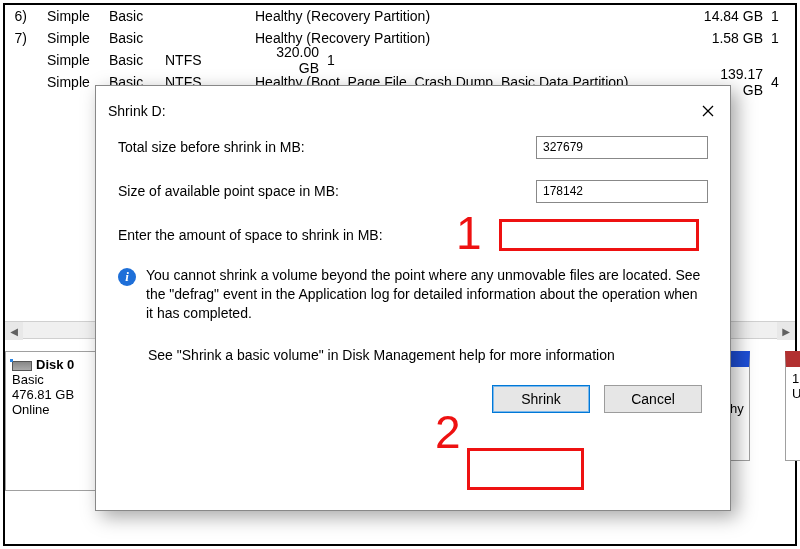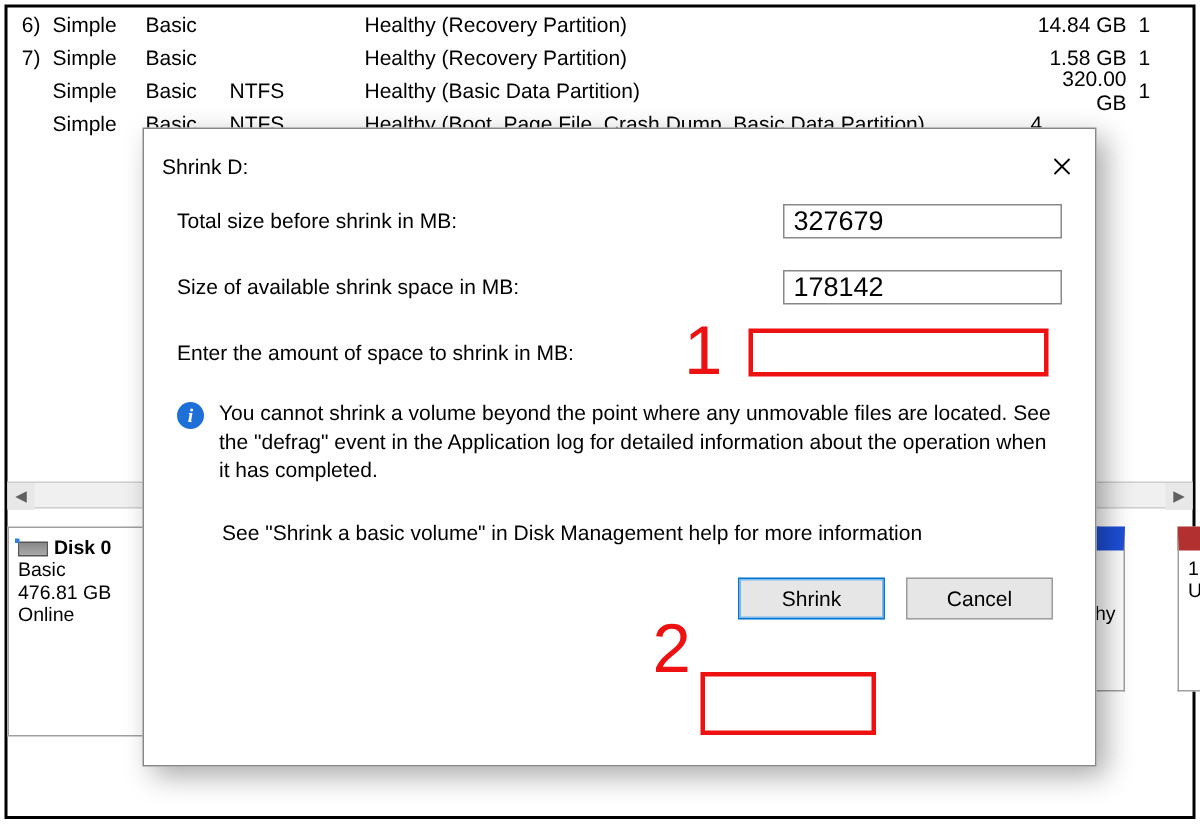--- a/index.html
+++ b/index.html
@@ -22,21 +22,21 @@
   }
   
   .bg-table {
     position: absolute;
     left: 0; top: 0;
     width: 100%;
     font-size: 14px;
   }
   .bg-row { display: flex; height: 22px; align-items: center; }
   .c0 { width: 24px; text-align: right; padding-right: 2px; }
-  .c1 { width: 68px; padding-left: 6px; }
+  .c1 { width: 68px; padding-left: 6px; margin-left: 12px; }
   .c2 { width: 56px; }
   .c3 { width: 90px; }
   .c4 { width: 444px; }
   .c5 { width: 72px; text-align: right; padding-right: 8px; }
   .c6 { width: 24px; }
   .hscroll {
     position: absolute;
     left: 0; top: 316px; width: 100%; height: 18px;
     background: #f0f0f0;
     border-top: 1px solid #d0d0d0;
@@ -119,25 +119,25 @@
     font-size: 14px;
   }
   .form-row {
     display: flex;
     align-items: center;
     margin-bottom: 18px;
     height: 26px;
   }
   .form-row .lbl { flex: 1; }
   .form-row .val-box {
-    width: 186px; height: 23px;
+    width: 172px; height: 23px;
     border: 1px solid #888;
     background: #fff;
     padding: 2px 6px;
-    font-size: 18px;
+    font-size: 12px;
     display: flex; align-items: center;
     position: relative;
   }
   .spinner-wrap {
     position: relative;
     width: 186px; height: 23px;
     border: 1px solid #0078d7;
   }
   .spinner-text {
     width: 100%; height: 100%;
@@ -246,30 +246,30 @@
       <div class="c3"></div>
       <div class="c4">Healthy (Recovery Partition)</div>
       <div class="c5">1.58 GB</div>
       <div class="c6">1</div>
     </div>
     <div class="bg-row">
       <div class="c0"></div>
       <div class="c1">Simple</div>
       <div class="c2">Basic</div>
       <div class="c3">NTFS</div>
-      <div class="c4">Healthy (Basic Data Partition)</div>
       <div class="c5">320.00 GB</div>
       <div class="c6">1</div>
     </div>
     <div class="bg-row">
       <div class="c0"></div>
       <div class="c1">Simple</div>
       <div class="c2">Basic</div>
       <div class="c3">NTFS</div>
       <div class="c4">Healthy (Boot, Page File, Crash Dump, Basic Data Partition)</div>
+      <div class="c5">139.17 GB</div>
       <div class="c6">4</div>
     </div>
   </div>
 
   <div class="hscroll">
     <div class="arrow l">◀</div>
     <div class="arrow r">▶</div>
   </div>
 
   <div class="disk-pane">
@@ -301,21 +301,21 @@
       </div>
     </div>
     <div class="dlg-body">
 
       <div class="form-row">
         <div class="lbl">Total size before shrink in MB:</div>
         <div class="val-box">327679</div>
       </div>
 
       <div class="form-row">
-        <div class="lbl">Size of available shrink space in MB:</div>
+        <div class="lbl">Size of available point space in MB:</div>
         <div class="val-box">178142</div>
       </div>
 
       <div class="form-row">
         <div class="lbl">Enter the amount of space to shrink in MB:</div>
       </div>
 
 
       <div class="info-row">
         <div class="info-icon">i</div>

